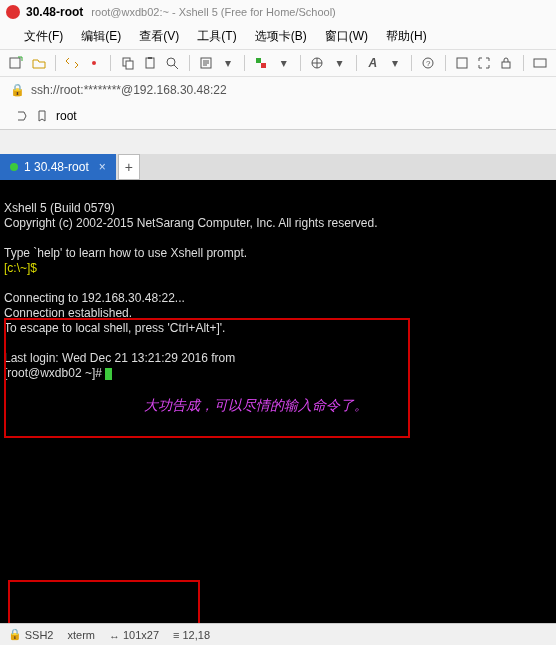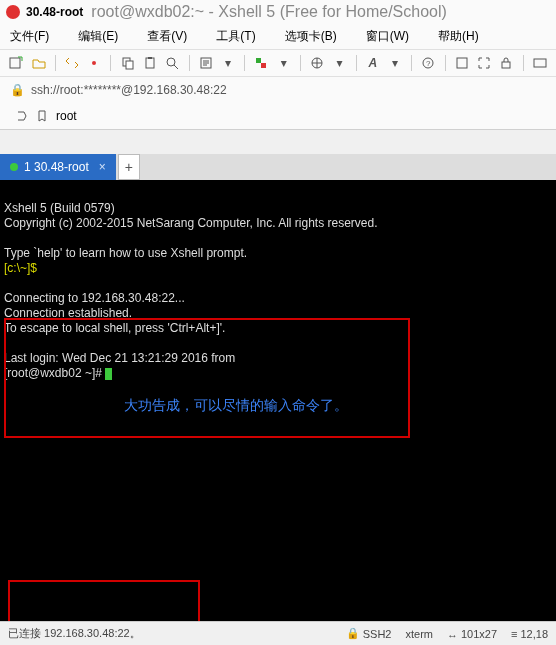--- a/index.html
+++ b/index.html
@@ -1,39 +1,39 @@
 <!DOCTYPE html>
 <html><head>
 <meta charset="utf-8">
 <style>
 * { margin: 0; padding: 0; box-sizing: border-box; font-family: "Microsoft YaHei", sans-serif; }
 body { width: 556px; height: 645px; background: #f0f0f0; overflow: hidden; font-size: 12px; }
 .titlebar { display: flex; align-items: center; height: 24px; padding: 4px 6px; background: #fafafa; }
 .app-icon { width: 14px; height: 14px; background: #e03030; border-radius: 50%; margin-right: 6px; }
 .title-main { font-weight: bold; font-size: 12px; margin-right: 8px; }
-.title-sub { color: #888; font-size: 16px; }
-.menubar { display: flex; gap: 29px; padding: 4px 10px; background: #fafafa; font-size: 12px; }
+.title-sub { color: #888; font-size: 11px; }
+.menubar { display: flex; gap: 18px; padding: 4px 24px; background: #fafafa; font-size: 12px; }
 .menu-item { cursor: default; }
 .toolbar { display: flex; align-items: center; gap: 6px; padding: 4px 8px; background: #fafafa; border-top: 1px solid #e0e0e0; border-bottom: 1px solid #e0e0e0; }
 .tb-btn { width: 18px; height: 18px; display: flex; align-items: center; justify-content: center; color: #555; }
 .tb-sep { width: 1px; height: 16px; background: #ccc; margin: 0 2px; }
 .addrbar { display: flex; align-items: center; padding: 6px 10px; background: #fafafa; font-size: 12px; color: #555; gap: 6px; }
 .lock { color: #888; }
 .tagbar { display: flex; align-items: center; gap: 8px; padding: 6px 16px; background: #fafafa; font-size: 12px; border-bottom: 1px solid #d0d0d0; }
 .tag-icon { width: 12px; height: 12px; display: inline-flex; }
 .tabbar { display: flex; align-items: stretch; background: #ddd; height: 26px; margin-top: 24px; }
 .tab { display: flex; align-items: center; gap: 6px; padding: 0 10px; background: #2a6cc5; color: #fff; font-size: 12px; }
 .tab-dot { width: 8px; height: 8px; background: #3dc93d; border-radius: 50%; }
 .tab-close { color: #cfe0f7; margin-left: 4px; }
 .tab-add { width: 22px; display: flex; align-items: center; justify-content: center; background: #fff; border: 1px solid #bbb; margin-left: 2px; font-size: 14px; color: #555; }
 .terminal { background: #000; color: #ddd; font-family: Consolas, monospace; font-size: 12px; padding: 6px 4px; height: 480px; position: relative; line-height: 15px; white-space: pre; }
 .yellow { color: #d8d800; }
 .redbox { position: absolute; border: 2px solid #d00000; }
 .box1 { left: 4px; top: 138px; width: 406px; height: 120px; }
-.annot { position: absolute; color: #3b82f6; font-family: "Microsoft YaHei"; font-size: 14px; left: 124px; top: 218px; }
+.annot { position: absolute; color: #d946ef; font-family: "Microsoft YaHei"; font-size: 14px; left: 144px; top: 218px; font-style: italic; }
 .box2 { left: 8px; top: 580px; width: 192px; height: 48px; position: absolute; }
 .cursor { display: inline-block; width: 7px; height: 12px; background: #3dc93d; vertical-align: middle; }
 .inputhint { padding: 8px 18px; color: #bbb; font-size: 16px; background: #0c4a6e; }
 .statusbar { display: flex; align-items: center; padding: 4px 8px; background: #f0f0f0; font-size: 11px; color: #444; gap: 14px; border-top: 1px solid #ccc; position: absolute; bottom: 0; width: 556px; }
 .sb-left { flex: 1; }
 .sb-item { display: flex; align-items: center; gap: 3px; }
 svg { display: block; }
 </style>
 </head>
 <body>
@@ -200,18 +200,17 @@
 <span>[root@wxdb02 ~]# </span><span class="cursor"></span>
 <div class="redbox box1"></div>
 <div class="annot">大功告成，可以尽情的输入命令了。</div>
 </div>
 
 <div class="inputhint">仅将文本发送到当前选项卡。</div>
 
 <div class="redbox box2"></div>
 
 <div class="statusbar">
-  <span class="sb-left">已连接 192.168.30.48:22。</span>
   <span class="sb-item">🔒 <span>SSH2</span></span>
   <span class="sb-item">xterm</span>
   <span class="sb-item">↔ <span>101x27</span></span>
   <span class="sb-item">≡ <span>12,18</span></span>
 </div>
 
 </body></html>

